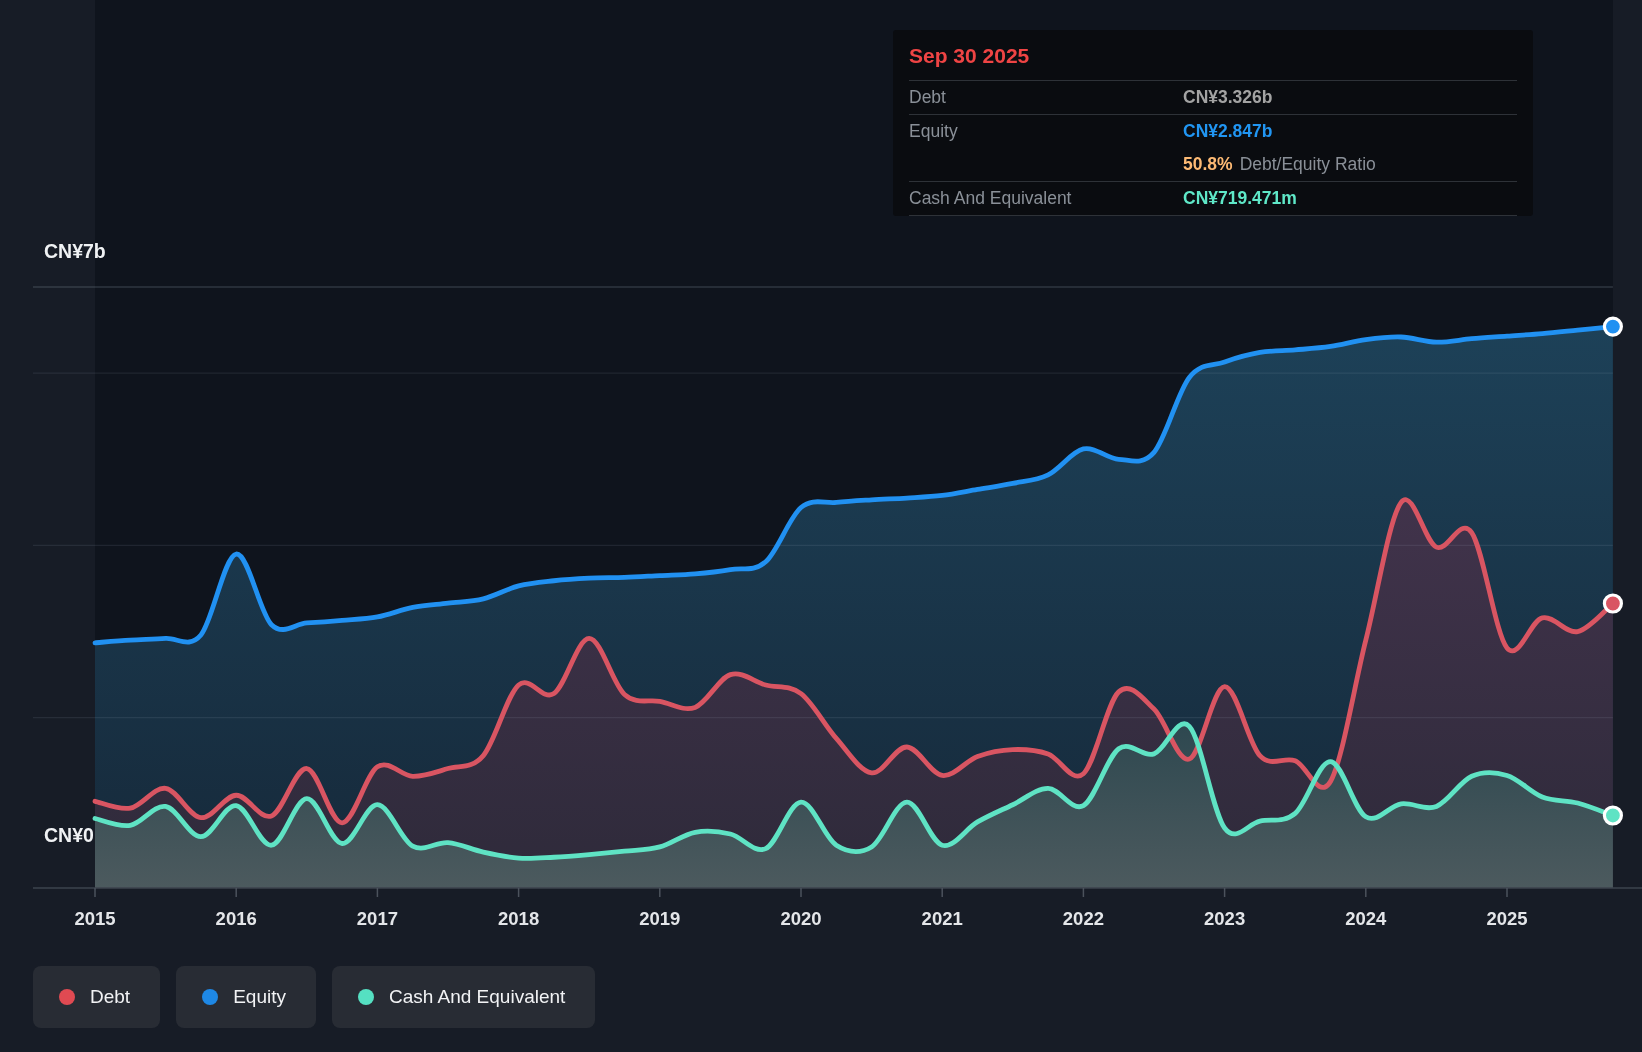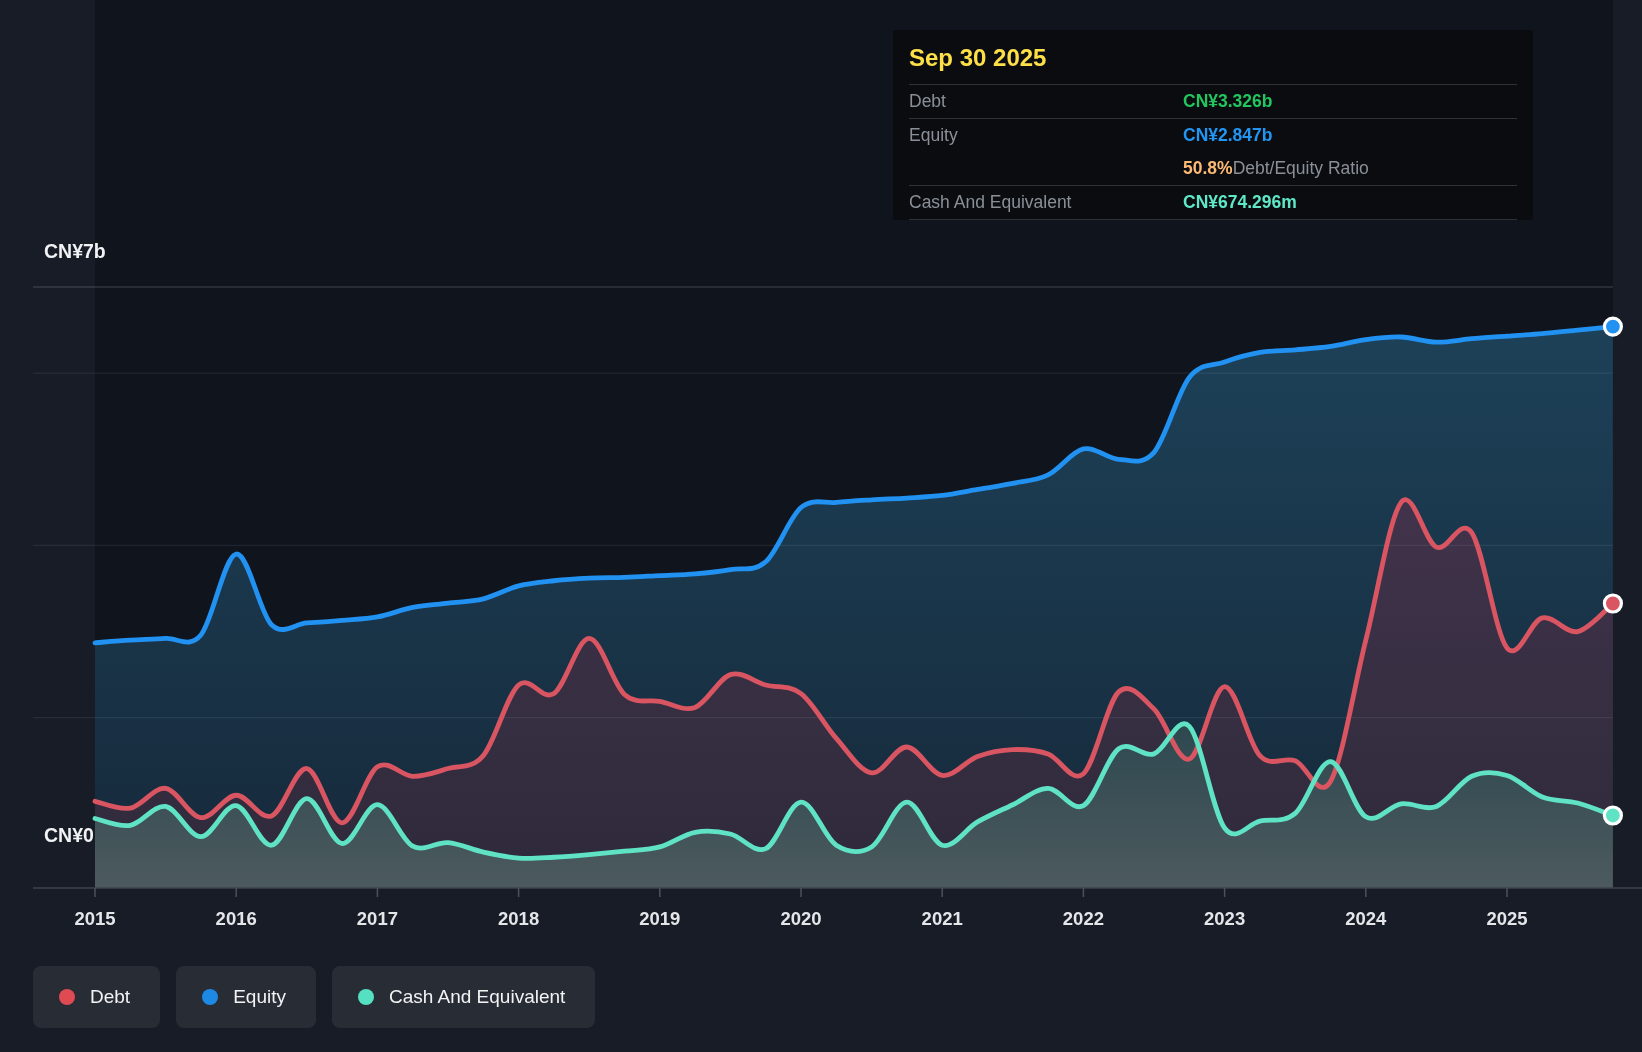--- a/index.html
+++ b/index.html
@@ -2,28 +2,28 @@
 <html><head>
 <meta charset="utf-8">
 <style>
   html,body{margin:0;padding:0;background:#171c26;}
   #stage{position:relative;width:1642px;height:1052px;background:#171c26;overflow:hidden;
          font-family:"Liberation Sans", sans-serif;}
   #chart-svg{position:absolute;left:0;top:0;}
   
   .tooltip{position:absolute;left:893px;top:30px;width:640px;background:#0a0c10;
            border-radius:3px;box-sizing:border-box;padding:0 16px;z-index:5;}
-  .tooltip .tt-title{font-size:24px;font-weight:700;color:#fde047;padding:14px 0 12px 0;
+  .tooltip .tt-title{font-size:21px;font-weight:700;color:#ef4444;padding:14px 0 12px 0;
                      border-bottom:1px solid #2e3238;}
   .tt-row{display:flex;align-items:center;height:33px;font-size:17.5px;}
   .tt-row.bordered{border-top:1px solid #2e3238;}
   .tt-row:first-of-type{border-top:none;}
   .tt-label{width:274px;color:#8a9098;flex:none;}
   .tt-value{font-weight:700;}
-  .tt-ratio-rest{color:#8a9098;font-weight:400;margin-left:0;}
+  .tt-ratio-rest{color:#8a9098;font-weight:400;margin-left:7px;}
   .tt-bottom{border-bottom:1px solid #2e3238;}
   
   .legend{position:absolute;left:33px;top:966px;display:flex;gap:16px;z-index:4;}
   .legend-btn{display:flex;align-items:center;height:62px;padding:0 30px 0 26px;
               background:#282c34;border-radius:8px;cursor:pointer;border:none;}
   .legend-dot{width:16px;height:16px;border-radius:50%;margin-right:15px;flex:none;}
   .legend-label{color:#f2f3f5;font-size:19px;white-space:nowrap;}
 </style>
 </head>
 <body>
@@ -83,34 +83,34 @@
       <path d="M95,801.2758C100.88333333333334,802.4243333333334,118.53333333333335,810.3205,130.3,808.167C142.06666666666666,806.0135,153.83333333333334,786.7755666666667,165.6,788.3548000000001C177.36666666666665,789.9340333333334,189.13333333333333,816.4938666666667,200.89999999999998,817.6424C212.66666666666663,818.7909333333332,224.4333333333333,795.5331333333334,236.2,795.246C247.96666666666667,794.9588666666666,259.73333333333335,820.3701666666666,271.5,815.9196C283.26666666666665,811.4690333333333,295.0333333333333,767.3940666666666,306.79999999999995,768.5426C318.5666666666666,769.6911333333334,330.3333333333333,823.0979333333333,342.09999999999997,822.8108C353.8666666666666,822.5236666666666,365.6333333333333,774.5724,377.4,766.8198C389.16666666666663,759.0672,400.93333333333334,776.0080666666667,412.7,776.2952C424.46666666666664,776.5823333333334,436.23333333333335,771.9882,448,768.5426C459.76666666666665,765.097,471.5333333333333,769.5475666666666,483.29999999999995,755.6216C495.0666666666666,741.6956333333333,506.83333333333326,695.3235999999999,518.5999999999999,684.9868C530.3666666666666,674.6500000000001,542.1333333333333,701.3534000000001,553.9,693.6008C565.6666666666666,685.8482,577.4333333333333,638.3276333333333,589.1999999999999,638.4712C600.9666666666666,638.6147666666666,612.7333333333333,683.9818333333333,624.5,694.4621999999999C636.2666666666667,704.9425666666666,648.0333333333333,699.1999,659.8,701.3534C671.5666666666666,703.5069,683.3333333333333,711.8337666666666,695.0999999999999,707.3832C706.8666666666666,702.9326333333333,718.6333333333333,678.3827333333334,730.4,674.65C742.1666666666666,670.9172666666666,753.9333333333333,681.8283333333334,765.6999999999999,684.9868C777.4666666666666,688.1452666666667,789.2333333333333,684.6996666666668,801,693.6008C812.7666666666667,702.5019333333333,824.5333333333333,725.1854666666667,836.3,738.3936C848.0666666666666,751.6017333333333,859.8333333333333,771.4139333333334,871.5999999999999,772.8496C883.3666666666666,774.2852666666666,895.1333333333333,746.5769,906.9,747.0076C918.6666666666666,747.4383,930.4333333333333,773.8545666666666,942.1999999999999,775.4338C953.9666666666666,777.0130333333334,965.7333333333332,760.79,977.4999999999999,756.483C989.2666666666665,752.1759999999999,1001.0333333333333,750.0225,1012.8,749.5918C1024.5666666666666,749.1611,1036.3333333333333,749.8789333333333,1048.1,753.8987999999999C1059.8666666666666,757.9186666666666,1071.6333333333332,784.0478,1083.3999999999999,773.711C1095.1666666666665,763.3742,1106.9333333333332,702.6455000000001,1118.6999999999998,691.878C1130.4666666666665,681.1105,1142.2333333333333,697.9078,1154,709.106C1165.7666666666667,720.3042,1177.5333333333333,762.7999333333332,1189.3,759.0672C1201.0666666666666,755.3344666666667,1212.8333333333333,687.2838666666667,1224.6,686.7096C1236.3666666666666,686.1353333333334,1248.1333333333332,743.2748666666666,1259.8999999999999,755.6216C1271.6666666666665,767.9683333333332,1283.4333333333332,756.483,1295.1999999999998,760.79C1306.9666666666665,765.097,1318.7333333333333,801.5629333333334,1330.5,781.4636C1342.2666666666667,761.3642666666667,1354.0333333333333,686.7095999999999,1365.8,640.194C1377.5666666666666,593.6784,1389.3333333333333,517.8752,1401.1,502.37C1412.8666666666666,486.8648,1424.6333333333332,542.1379666666667,1436.3999999999999,547.1628000000001C1448.1666666666665,552.1876333333335,1459.9333333333332,515.7217,1471.6999999999998,532.519C1483.4666666666665,549.3163,1495.2333333333333,633.7335,1507,647.9466C1518.7666666666667,662.1596999999999,1530.5333333333333,620.5253666666666,1542.3,617.7976C1554.0666666666666,615.0698333333333,1565.8333333333333,633.9632066666666,1577.6,631.5799999999999C1589.3666666666666,629.1967933333333,1607.0166666666664,608.1786333333333,1612.8999999999999,603.49836" fill="none" stroke="#d95562" stroke-width="4.8" stroke-linejoin="round" stroke-linecap="round"></path>
       <circle cx="1612.8999999999999" cy="603.49836" r="8.5" fill="#d95562" stroke="#ffffff" stroke-width="3.2"></circle>
       <path d="M95,818.5038C100.88333333333334,819.6523333333333,118.53333333333335,827.4049333333332,130.3,825.395C142.06666666666666,823.3850666666667,153.83333333333334,804.5778333333334,165.6,806.4442C177.36666666666665,808.3105666666667,189.13333333333333,836.7367666666667,200.89999999999998,836.5932C212.66666666666663,836.4496333333334,224.4333333333333,804.1471333333334,236.2,805.5828C247.96666666666667,807.0184666666667,259.73333333333335,846.3557333333334,271.5,845.2072000000001C283.26666666666665,844.0586666666667,295.0333333333333,798.9787333333334,306.79999999999995,798.6916C318.5666666666666,798.4044666666666,330.3333333333333,842.4794333333334,342.09999999999997,843.4844C353.8666666666666,844.4893666666667,365.6333333333333,804.2907,377.4,804.7214C389.16666666666663,805.1521,400.93333333333334,839.7516666666666,412.7,846.0686C424.46666666666664,852.3855333333333,436.23333333333335,841.6180333333334,448,842.623C459.76666666666665,843.6279666666667,471.5333333333333,849.5142,483.29999999999995,852.0984C495.0666666666666,854.6826,506.83333333333326,857.2668,518.5999999999999,858.1282C530.3666666666666,858.9896,542.1333333333333,857.8410666666666,553.9,857.2668C565.6666666666666,856.6925333333334,577.4333333333333,855.6875666666666,589.1999999999999,854.6826C600.9666666666666,853.6776333333333,612.7333333333333,852.5291,624.5,851.237C636.2666666666667,849.9449,648.0333333333333,850.0884666666666,659.8,846.93C671.5666666666666,843.7715333333333,683.3333333333333,834.4397,695.0999999999999,832.2862C706.8666666666666,830.1327,718.6333333333333,831.2812333333334,730.4,834.009C742.1666666666666,836.7367666666667,753.9333333333333,853.9647666666666,765.6999999999999,848.6528C777.4666666666666,843.3408333333333,789.2333333333333,802.7114666666666,801,802.1372C812.7666666666667,801.5629333333334,824.5333333333333,837.7417333333334,836.3,845.2072000000001C848.0666666666666,852.6726666666667,859.8333333333333,854.1083333333333,871.5999999999999,846.93C883.3666666666666,839.7516666666666,895.1333333333333,802.4243333333334,906.9,802.1372C918.6666666666666,801.8500666666666,930.4333333333333,841.9051666666667,942.1999999999999,845.2072000000001C953.9666666666666,848.5092333333334,965.7333333333332,828.6970333333334,977.4999999999999,821.9494C989.2666666666665,815.2017666666666,1001.0333333333333,810.3205,1012.8,804.7214C1024.5666666666666,799.1223,1036.3333333333333,788.2112333333334,1048.1,788.3548000000001C1059.8666666666666,788.4983666666667,1071.6333333333332,812.1868666666667,1083.3999999999999,805.5828C1095.1666666666665,798.9787333333334,1106.9333333333332,757.3444000000001,1118.6999999999998,748.7304C1130.4666666666665,740.1164,1142.2333333333333,757.6315333333332,1154,753.8987999999999C1165.7666666666667,750.1660666666667,1177.5333333333333,713.9872666666668,1189.3,726.3340000000001C1201.0666666666666,738.6807333333334,1212.8333333333333,812.1868666666667,1224.6,827.9792C1236.3666666666666,843.7715333333333,1248.1333333333332,823.5286333333333,1259.8999999999999,821.088C1271.6666666666665,818.6473666666666,1283.4333333333332,823.2415,1295.1999999999998,813.3353999999999C1306.9666666666665,803.4292999999999,1318.7333333333333,761.0771333333333,1330.5,761.6514C1342.2666666666667,762.2256666666666,1354.0333333333333,809.7462333333333,1365.8,816.781C1377.5666666666666,823.8157666666666,1389.3333333333333,805.5828,1401.1,803.86C1412.8666666666666,802.1372,1424.6333333333332,811.0383333333334,1436.3999999999999,806.4442C1448.1666666666665,801.8500666666666,1459.9333333333332,781.4636,1471.6999999999998,776.2952C1483.4666666666665,771.1268,1495.2333333333333,771.9882,1507,775.4338C1518.7666666666667,778.8794,1530.5333333333333,792.3746666666666,1542.3,796.9688C1554.0666666666666,801.5629333333334,1565.8333333333333,799.9119166666667,1577.6,802.9986C1589.3666666666666,806.0852833333333,1607.0166666666664,813.4071833333334,1612.8999999999999,815.4889000000001" fill="none" stroke="#5fe3c4" stroke-width="4.8" stroke-linejoin="round" stroke-linecap="round"></path>
       <circle cx="1612.8999999999999" cy="815.4889000000001" r="8.5" fill="#5fe3c4" stroke="#ffffff" stroke-width="3.2"></circle>
     </svg>
 
   <div class="tooltip">
     <div class="tt-title">Sep 30 2025</div>
     <div class="tt-row">
       <span class="tt-label">Debt</span>
-      <span class="tt-value" style="color: #22c55e;">CN¥3.326b</span>
+      <span class="tt-value" style="color: #a3a3a3;">CN¥3.326b</span>
     </div>
     <div class="tt-row bordered">
       <span class="tt-label">Equity</span>
       <span class="tt-value" style="color: rgb(33, 150, 243);">CN¥2.847b</span>
     </div>
     <div class="tt-row">
       <span class="tt-label"></span>
       <span class="tt-value" style="color:#fdba74">50.8%</span>
       <span class="tt-ratio-rest">Debt/Equity Ratio</span>
     </div>
     <div class="tt-row bordered tt-bottom">
       <span class="tt-label">Cash And Equivalent</span>
-      <span class="tt-value" style="color: rgb(95, 232, 200);">CN¥674.296m</span>
+      <span class="tt-value" style="color: rgb(95, 232, 200);">CN¥719.471m</span>
     </div>
   </div>
 
   <div class="legend">
     <button class="legend-btn">
       <span class="legend-dot" style="background-color: rgb(224, 74, 82);"></span>
       <span class="legend-label">Debt</span>
     </button>
     <button class="legend-btn">
       <span class="legend-dot" style="background-color: rgb(30, 136, 229);"></span>

